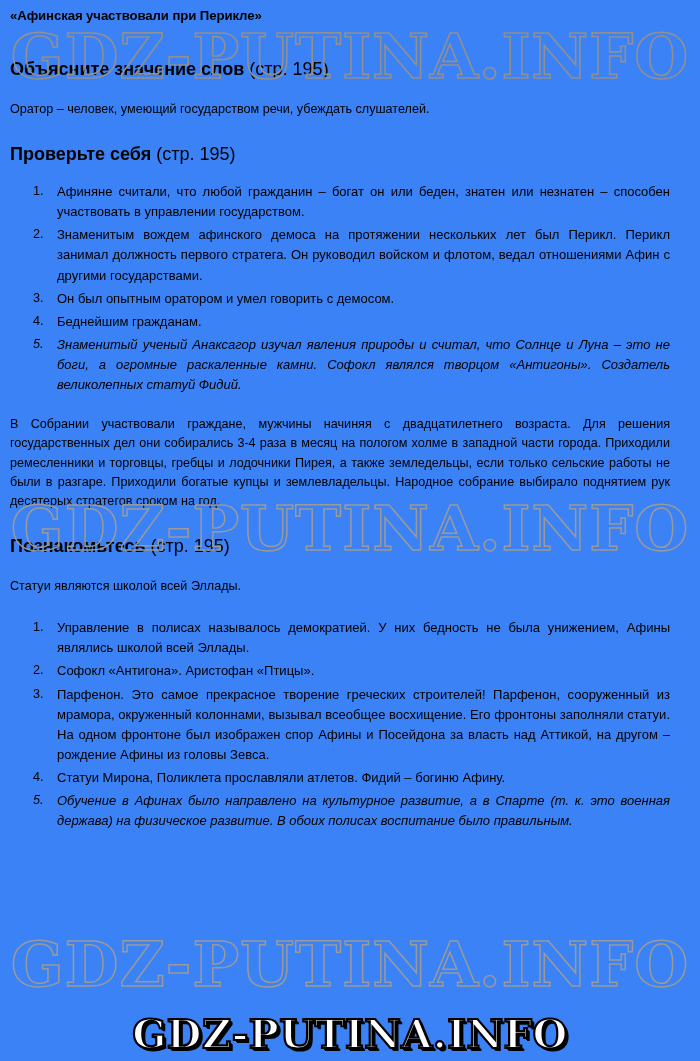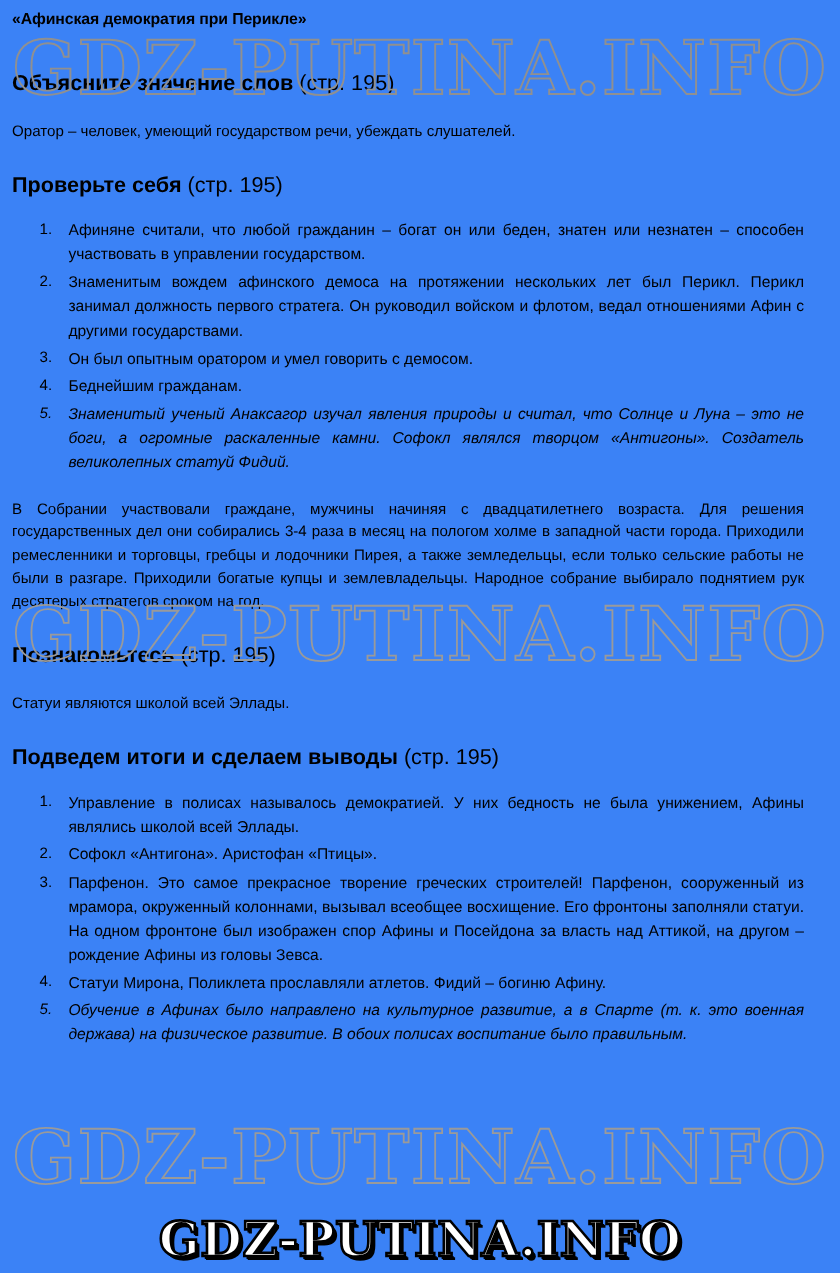--- a/index.html
+++ b/index.html
@@ -139,40 +139,39 @@
 <body>
 
 <div class="page">
 
   <div class="wm wm-outline wm-top">GDZ-PUTINA.INFO</div>
   <div class="wm wm-outline wm-mid">GDZ-PUTINA.INFO</div>
   <div class="wm wm-outline wm-bottom">GDZ-PUTINA.INFO</div>
 
   <div class="content">
 
-    <h1 class="doc-title">«Афинская демократия при Перикле»</h1>
+    <h1 class="doc-title">«Афинская участвовали при Перикле»</h1>
 
     <p class="section-head"><span class="bold">Объясните значение слов</span><span> (стр. 195)</span></p>
     <p class="para">Оратор – человек, умеющий государством речи, убеждать слушателей.</p>
 
     <p class="section-head head-gap-small"><span class="bold">Проверьте себя</span><span> (стр. 195)</span></p>
     <ol class="list">
       <li>Афиняне считали, что любой гражданин – богат он или беден, знатен или незнатен – способен участвовать в управлении государством.</li>
       <li>Знаменитым вождем афинского демоса на протяжении нескольких лет был Перикл. Перикл занимал должность первого стратега. Он руководил войском и флотом, ведал отношениями Афин с другими государствами.</li>
       <li>Он был опытным оратором и умел говорить с демосом.</li>
       <li>Беднейшим гражданам.</li>
       <li>Знаменитый ученый Анаксагор изучал явления природы и считал, что Солнце и Луна – это не боги, а огромные раскаленные камни. Софокл являлся творцом «Антигоны». Создатель великолепных статуй Фидий.</li>
     </ol>
 
     <p class="para">В Собрании участвовали граждане, мужчины начиняя с двадцатилетнего возраста. Для решения государственных дел они собирались 3-4 раза в месяц на пологом холме в западной части города. Приходили ремесленники и торговцы, гребцы и лодочники Пирея, а также земледельцы, если только сельские работы не были в разгаре. Приходили богатые купцы и землевладельцы. Народное собрание выбирало поднятием рук десятерых стратегов сроком на год.</p>
 
     <p class="section-head"><span class="bold">Познакомьтесь</span><span> (стр. 195)</span></p>
     <p class="para">Статуи являются школой всей Эллады.</p>
 
-    <p class="section-head head-gap-small"><span class="bold">Подведем итоги и сделаем выводы</span><span> (стр. 195)</span></p>
     <ol class="list">
       <li>Управление в полисах называлось демократией. У них бедность не была унижением, Афины являлись школой всей Эллады.</li>
       <li>Софокл «Антигона». Аристофан «Птицы».</li>
       <li>Парфенон. Это самое прекрасное творение греческих строителей! Парфенон, сооруженный из мрамора, окруженный колоннами, вызывал всеобщее восхищение. Его фронтоны заполняли статуи. На одном фронтоне был изображен спор Афины и Посейдона за власть над Аттикой, на другом – рождение Афины из головы Зевса.</li>
       <li>Статуи Мирона, Поликлета прославляли атлетов. Фидий – богиню Афину.</li>
       <li>Обучение в Афинах было направлено на культурное развитие, а в Спарте (т. к. это военная держава) на физическое развитие. В обоих полисах воспитание было правильным.</li>
     </ol>
 
   </div>
 

